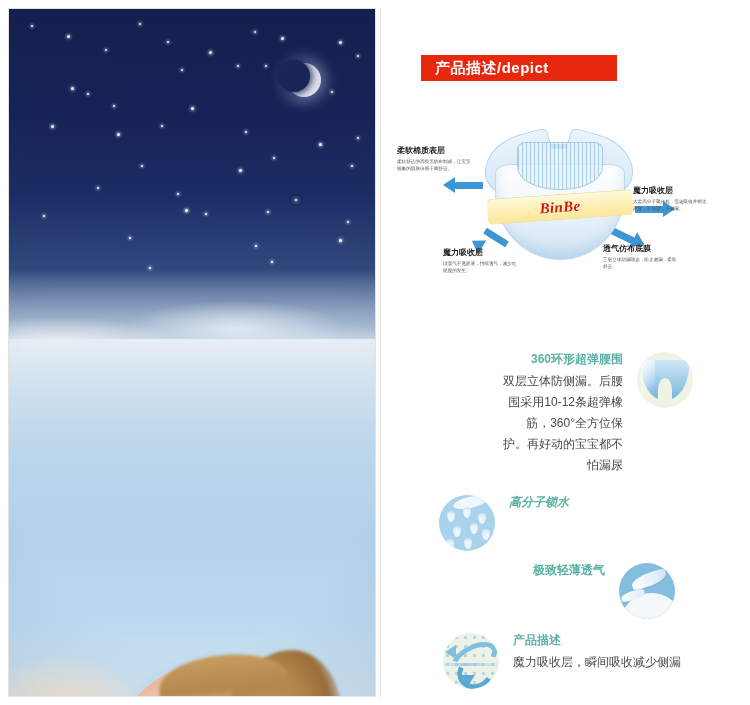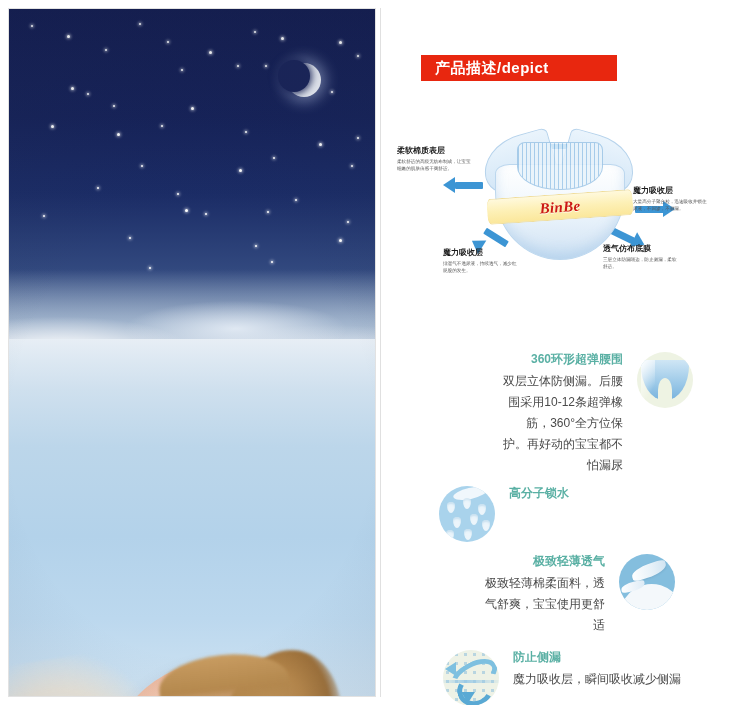--- a/index.html
+++ b/index.html
@@ -576,52 +576,51 @@
       <div class="feature icon-right" style="margin-left:122px;">
         <div class="feat-text">
           <div class="feat-title">360环形超弹腰围</div>
           <div class="feat-desc">双层立体防侧漏。后腰围采用10-12条超弹橡筋，360°全方位保护。再好动的宝宝都不怕漏尿</div>
         </div>
         <div class="feat-icon pale-green">
           <div class="ic-pant"></div>
         </div>
       </div>
 
-      <div class="feature icon-left" style="margin-left:58px;margin-top:10px;">
+      <div class="feature icon-left" style="margin-left:58px;margin-top:19px;font-style:italic;">
         <div class="feat-text">
           <div class="feat-title">高分子锁水</div>
         </div>
         <div class="feat-icon blue">
           <div class="ic-cap"></div>
           <div class="drop" style="left:8px;top:16px;"></div>
           <div class="drop" style="left:24px;top:12px;"></div>
           <div class="drop" style="left:39px;top:18px;"></div>
           <div class="drop" style="left:14px;top:31px;"></div>
           <div class="drop" style="left:31px;top:28px;"></div>
           <div class="drop" style="left:43px;top:34px;"></div>
           <div class="drop" style="left:7px;top:44px;"></div>
           <div class="drop" style="left:25px;top:43px;"></div>
         </div>
       </div>
 
       <div class="feature icon-right" style="margin-left:104px;margin-top:12px;">
         <div class="feat-text">
           <div class="feat-title">极致轻薄透气</div>
-          <div class="feat-desc">极致轻薄棉柔面料，透气舒爽，宝宝使用更舒适</div>
         </div>
         <div class="feat-icon sky">
           <div class="ic-cloudbase"></div>
           <div class="ic-feather"></div>
           <div class="ic-feather2"></div>
         </div>
       </div>
 
       <div class="feature icon-left" style="margin-left:62px;margin-top:14px;">
         <div class="feat-text" style="width:200px;">
-          <div class="feat-title">防止侧漏</div>
+          <div class="feat-title">产品描述</div>
           <div class="feat-desc">魔力吸收层，瞬间吸收减少侧漏</div>
         </div>
         <div class="feat-icon pale-dot">
           <div class="ic-dots"></div>
           <div class="ic-sweep"></div>
           <div class="ic-swirl-top"></div>
           <div class="ic-swirl-bot"></div>
           <div class="ic-arrowhead a1"></div>
           <div class="ic-arrowhead a2"></div>
         </div>

